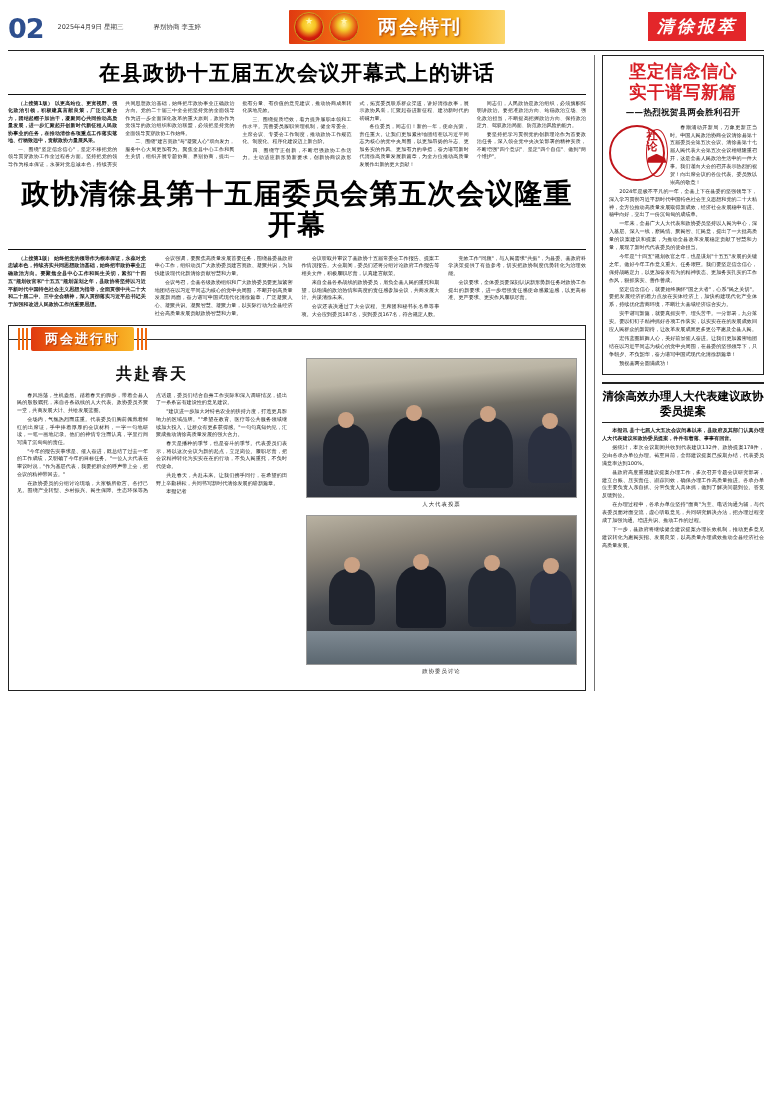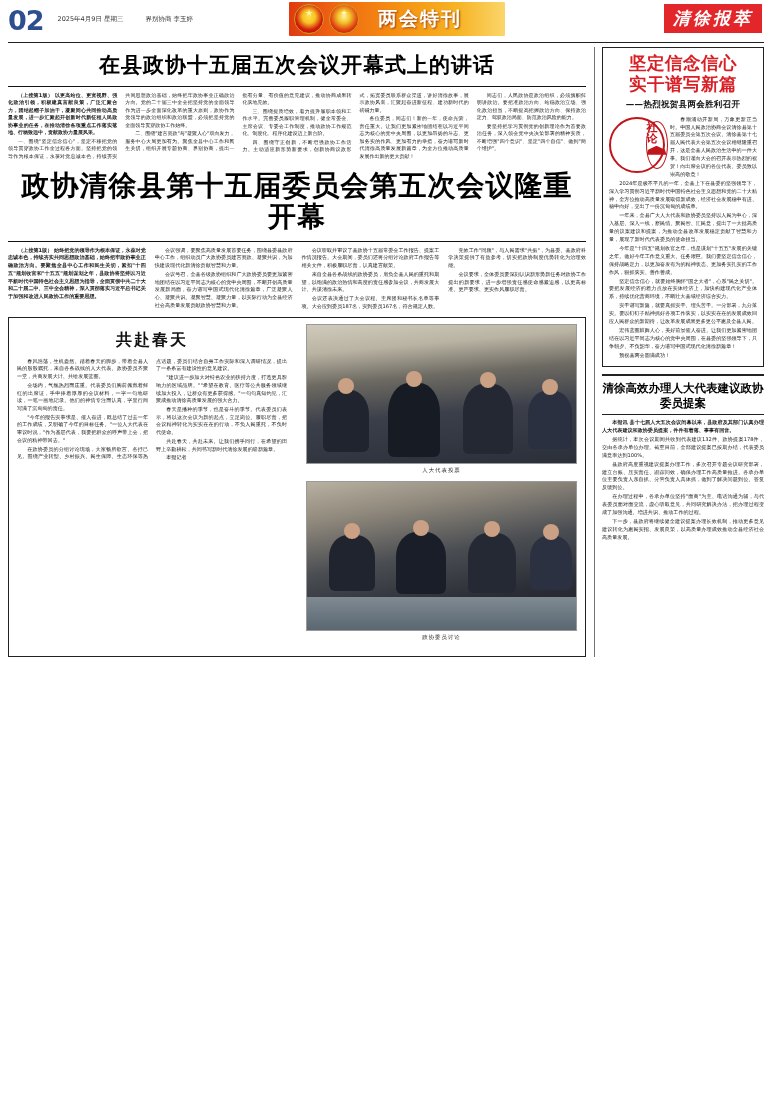--- a/index.html
+++ b/index.html
@@ -1,42 +1,42 @@
 <!DOCTYPE html>
 <html><head>
 <meta charset="utf-8">
 <style>
   html,body{margin:0;padding:0;background:#fff;}
   body{
     width:772px;height:1106px;
     font-family:"DejaVu Sans","Liberation Sans",sans-serif;
     color:#111;position:relative;overflow:hidden;
   }
-  .page{width:772px;height:1106px;position:relative;box-sizing:border-box;padding:0 8px;border-radius:7px;}
+  .page{width:772px;height:1106px;position:relative;box-sizing:border-box;padding:8px 8px;border-radius:7px;}
 
   
   .masthead{height:40px;display:flex;align-items:center;position:relative;}
   .folio{font-size:27px;font-weight:bold;color:#2e4f8e;letter-spacing:-1px;line-height:1;margin-right:14px;font-family:"DejaVu Sans",sans-serif;}
-  .folio-meta{font-size:6.5px;color:#333;display:flex;gap:22px;align-items:flex-end;padding-bottom:2px;}
+  .folio-meta{font-size:6.5px;color:#333;display:flex;gap:30px;align-items:flex-end;padding-bottom:2px;}
   .special-banner{
     position:absolute;left:281px;top:2px;width:216px;height:34px;
     background:linear-gradient(90deg,#e03a10 0%,#f06712 22%,#f59312 52%,#f7b324 78%,#fbd66b 100%);
     display:flex;align-items:center;border-radius:1px;overflow:hidden;
   }
   .emblem{width:28px;height:28px;border-radius:50%;margin-left:5px;flex:none;
     background:radial-gradient(circle at 50% 42%,#ffe14d 0%,#f6c222 30%,#d21b0d 62%,#a60f06 100%);
     border:1px solid #c8a020;position:relative;}
   .emblem::after{content:"★";position:absolute;left:0;right:0;top:3px;text-align:center;font-size:9px;color:#fff4b0;}
   .emblem.cppcc{background:radial-gradient(circle at 50% 42%,#fff0a0 0%,#f3c62a 28%,#e03a10 64%,#9d1006 100%);}
   .banner-title{
     flex:1;text-align:center;color:#fff;font-size:19px;font-weight:bold;
     letter-spacing:2px;text-shadow:1px 1px 2px rgba(120,20,0,.65);padding-right:24px;
   }
   .nameplate{
-    position:absolute;right:2px;top:4px;background:#e3262a;color:#fff;
+    position:absolute;right:18px;top:4px;background:#e3262a;color:#fff;
     padding:3px 9px;font-size:17px;font-weight:bold;letter-spacing:3px;
     font-family:"DejaVu Serif","Liberation Serif",serif;font-style:italic;
   }
   .rule{border-top:1.5px solid #222;margin-top:2px;}
 
   
   .content{display:flex;gap:0;margin-top:4px;}
   .left-zone{width:586px;flex:none;padding-right:8px;box-sizing:border-box;}
   .right-zone{width:170px;flex:none;border-left:1px solid #737373;padding-left:7px;box-sizing:border-box;}
 
@@ -153,20 +153,24 @@
           <p>会议强调，要聚焦高质量发展首要任务，围绕县委县政府中心工作，组织动员广大政协委员建言资政、凝聚共识，为加快建设现代化新清徐贡献智慧和力量。</p>
           <p>会议号召，全县各级政协组织和广大政协委员要更加紧密地团结在以习近平同志为核心的党中央周围，不断开创高质量发展新局面，奋力谱写中国式现代化清徐篇章，广泛凝聚人心、凝聚共识、凝聚智慧、凝聚力量，以实际行动为全县经济社会高质量发展贡献政协智慧和力量。</p>
           <p>会议听取并审议了县政协十五届常委会工作报告、提案工作情况报告。大会期间，委员们还将分组讨论政府工作报告等相关文件，积极履职尽责，认真建言献策。</p>
           <p>来自全县各条战线的政协委员，肩负全县人民的重托和期望，以饱满的政治热情和高度的责任感参加会议，共商发展大计、共谋清徐未来。</p>
           <p>会议还表决通过了大会议程、主席团和秘书长名单等事项。大会应到委员187名，实到委员167名，符合规定人数。</p>
           <p>竞效工作"同频"，与人民需求"共振"，为县委、县政府科学决策提供了有益参考，切实把政协制度优势转化为治理效能。</p>
           <p>会议要求，全体委员要深刻认识新形势新任务对政协工作提出的新要求，进一步增强责任感使命感紧迫感，以更高标准、更严要求、更实作风履职尽责。</p>
         </div>
 
       <div class="feature">
+        <div class="tag-wrap">
+          <div class="tag-line"></div>
+          <div class="tag">两会进行时</div>
+        </div>
 
         <div class="feat-inner">
           <div class="feat-left">
             <div class="feat-title">共赴春天</div>
             <div class="cols2" id="featbody">
                 <p>春风浩荡，生机盎然。踏着春天的脚步，带着全县人民的殷殷嘱托，来自各条战线的人大代表、政协委员齐聚一堂，共商发展大计、共绘发展蓝图。</p>
                 <p>会场内，气氛热烈而庄重。代表委员们胸前佩戴着鲜红的出席证，手中捧着厚厚的会议材料，一字一句地研读，一笔一画地记录。他们的神情专注而认真，字里行间写满了沉甸甸的责任。</p>
                 <p>"今年的报告实事求是、催人奋进，既总结了过去一年的工作成绩，又明确了今年的目标任务。"一位人大代表在审议时说，"作为基层代表，我要把群众的呼声带上会，把会议的精神带回去。"</p>
                 <p>在政协委员的分组讨论现场，大家畅所欲言、各抒己见。围绕产业转型、乡村振兴、民生保障、生态环保等热点话题，委员们结合自身工作实际和深入调研情况，提出了一条条富有建设性的意见建议。</p>
                 <p>"建议进一步加大对特色农业的扶持力度，打造更具影响力的区域品牌。""希望在教育、医疗等公共服务领域继续加大投入，让群众有更多获得感。"一句句真知灼见，汇聚成推动清徐高质量发展的强大合力。</p>

